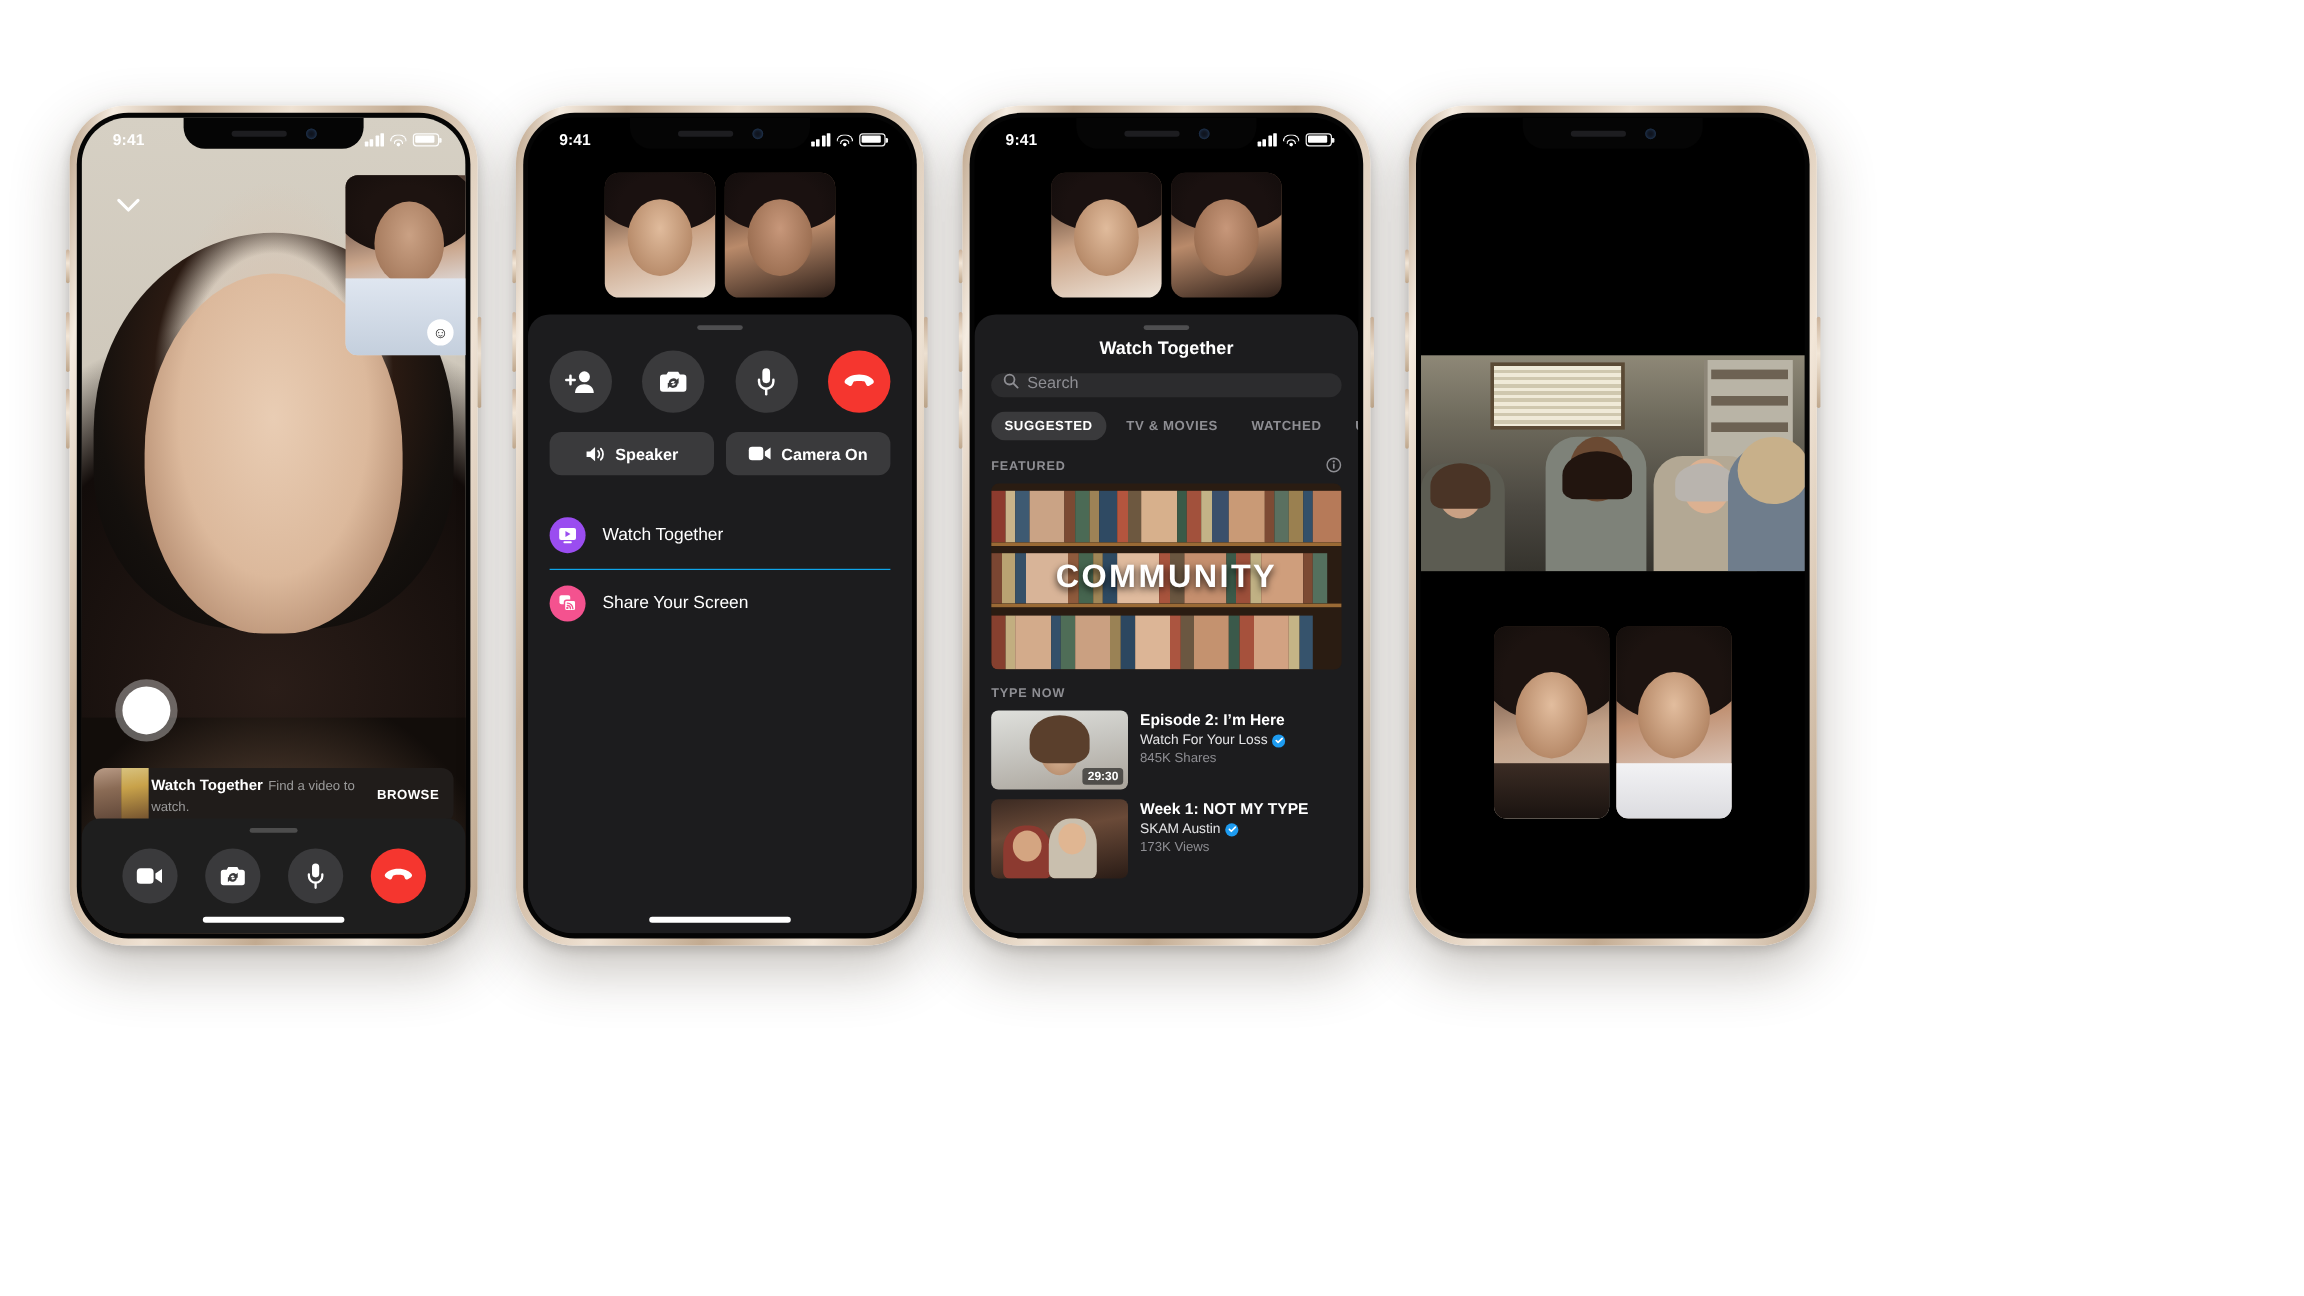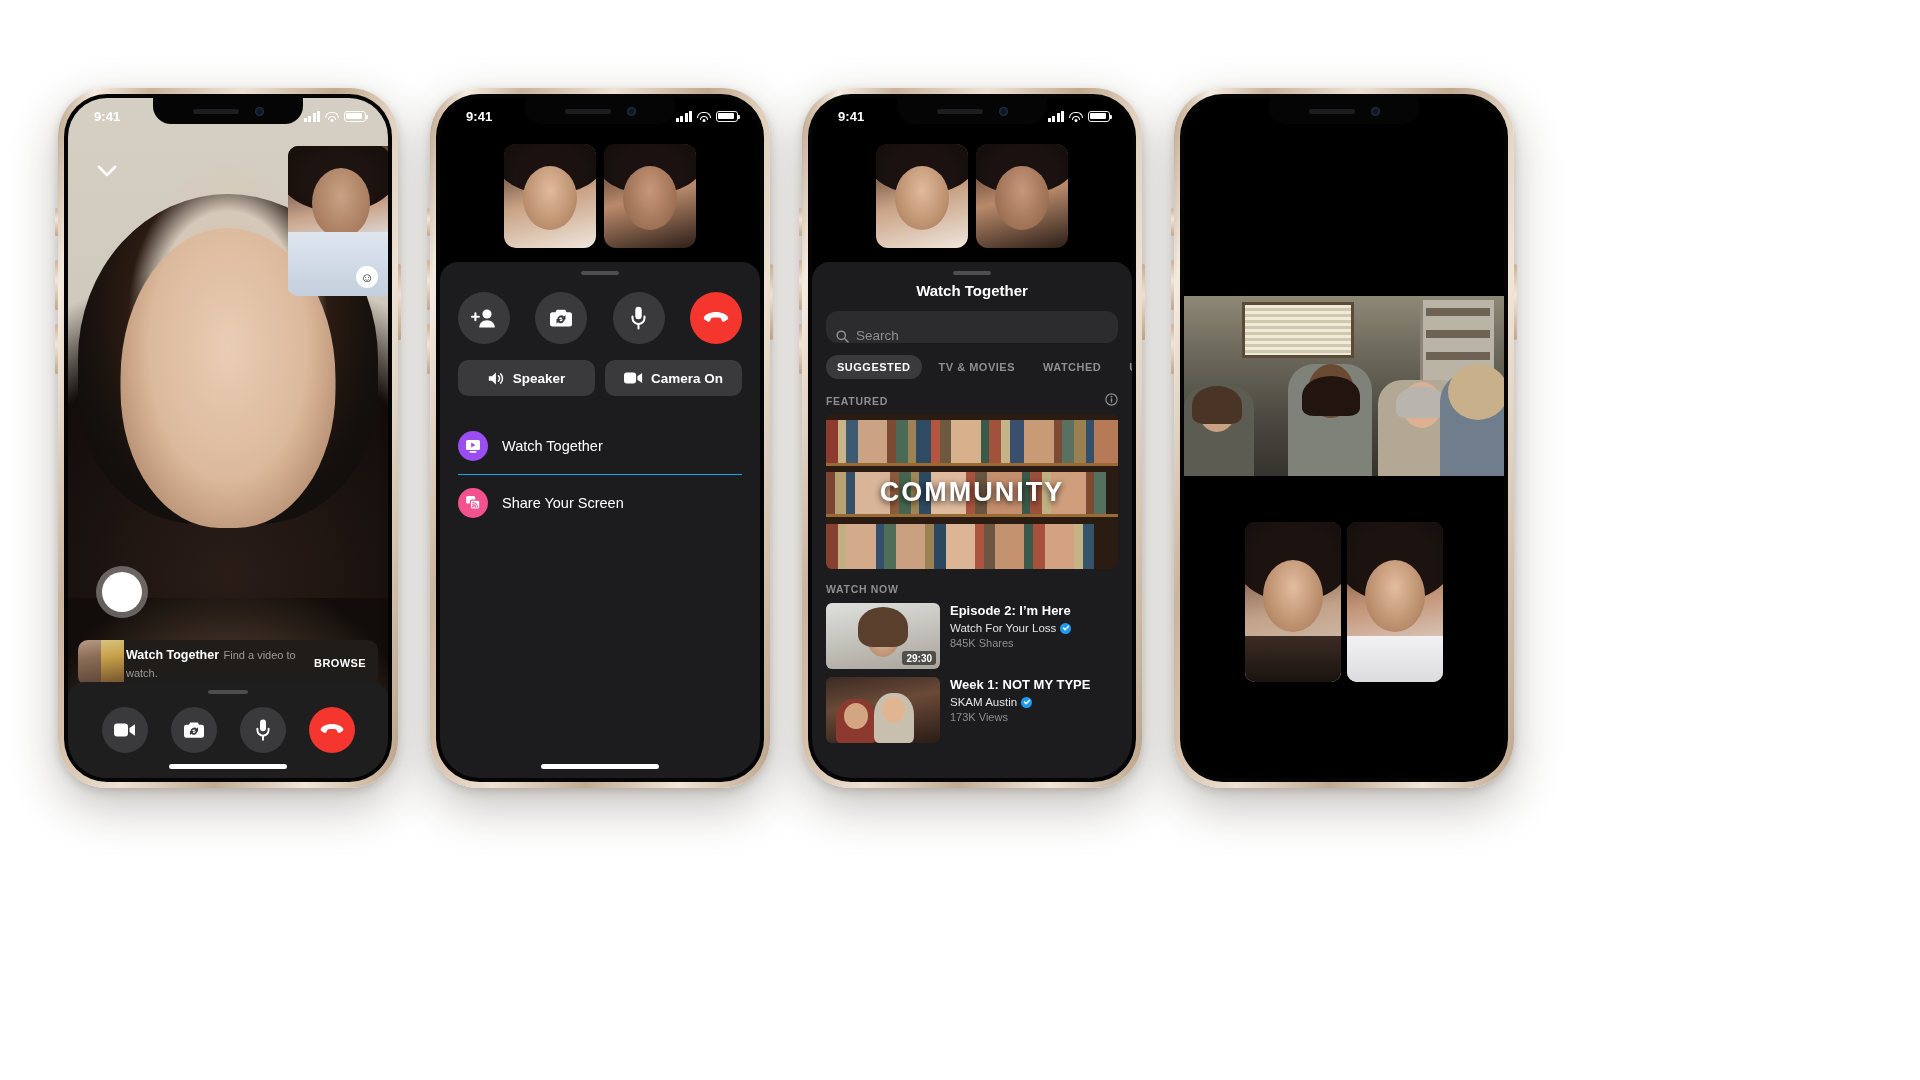--- a/index.html
+++ b/index.html
@@ -216,22 +216,22 @@
   
   #phone3 { left: 802px; top: 88px; }
   .p3-tiles { position:absolute; top:46px; left:0; right:0; display:flex; justify-content:center; gap:8px; z-index:10; }
   .p3-sheet {
     position:absolute; left:0; right:0; top:164px; bottom:0;
     background:#1c1c1e; border-top-left-radius:18px; border-top-right-radius:18px; z-index:12;
     overflow:hidden;
   }
   .p3-title { text-align:center; color:#fff; font-size:15px; font-weight:bold; margin-top:20px; }
   .searchbar {
-    margin: 12px 14px 0; height:32px; border-radius:12px; background:#2c2c2e;
-    display:flex; align-items:flex-end; gap:7px; padding:0 10px;
+    margin: 12px 14px 0; height:20px; border-radius:12px; background:#2c2c2e;
+    display:flex; align-items:flex-start; gap:7px; padding:0 10px;
   }
   .searchbar .ph { color:#8e8e93; font-size:13.5px; }
   .tabs { display:flex; align-items:flex-end; gap:6px; margin:12px 0 0 14px; overflow:hidden; }
   .tab { font-size:11px; font-weight:bold; letter-spacing:.5px; color:#8e8e93; white-space:nowrap; padding:6px 11px; border-radius:14px; }
   .tab.active { color:#fff; background:#3a3a3c; }
   .section-hd { display:flex; align-items:center; justify-content:space-between;
                 margin:14px 14px 6px; color:#8e8e93; font-size:10.5px; font-weight:bold; letter-spacing:.7px; }
   .featured-card { margin:0 14px; height:155px; border-radius:6px; overflow:hidden; position:relative;
                    background:#2a1c12; }
   .shelf { position:absolute; left:0; right:0; height:33.33%; display:flex; align-items:flex-end;
@@ -637,21 +637,21 @@
                 <i style="width:4%;background:#a6513c"></i>
                 <i style="width:10%;background:#d2a282"></i>
               <i style="width:3%;background:#c5b486"></i>
                 <i style="width:4%;background:#36536c"></i>
             </span>
             <span class="comm-overlay">COMMUNITY</span>
           </div>
 
 
           <div class="section-hd">
-            <span>WATCH NOW</span>
+            <span>TYPE NOW</span>
           </div>
 
           <div class="vid-item">
             <span class="vid-thumb" style="background:linear-gradient(170deg,#dfe0dc 0%,#c8c7c2 42%,#a9a39a 100%)">
               <span style="position:absolute;top:10px;left:50%;transform:translateX(-50%);width:34px;height:44px;border-radius:50%;background:radial-gradient(ellipse at 50% 40%,#e7c8ab,#b98f6f 75%)"></span>
               <span style="position:absolute;top:4px;left:50%;transform:translateX(-50%);width:50px;height:40px;border-radius:50% 50% 30% 30%;background:#5a3f2c"></span>
               <span class="dur">29:30</span>
             </span>
             <span>
               <span class="vid-t" style="display:block">Episode 2: I’m Here</span>

